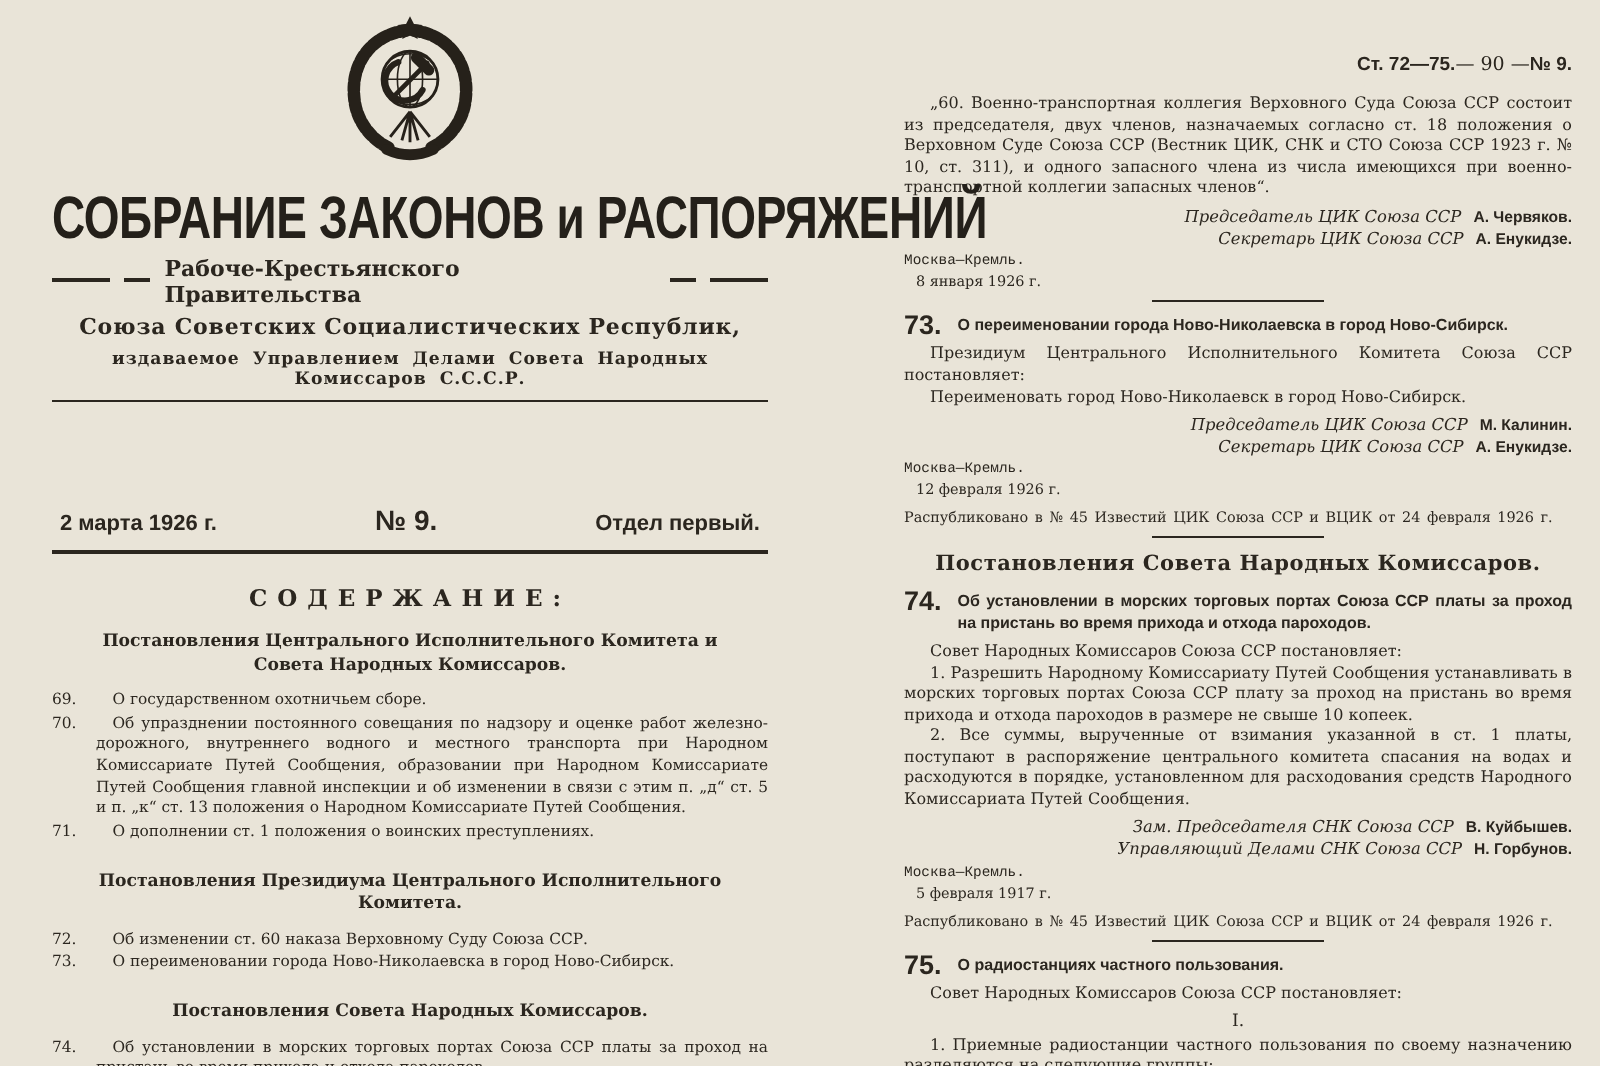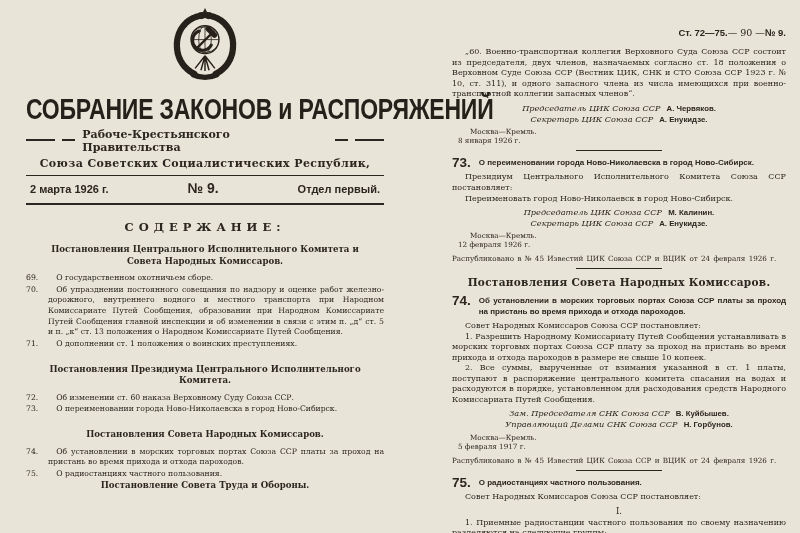--- a/index.html
+++ b/index.html
@@ -24,42 +24,42 @@
   }
   .sub-row{display:flex;align-items:center;justify-content:center;gap:7px;margin-top:5px;}
   .flourish{width:30px;height:3px;border-top:2px solid #2b261f;}
   .flourish.small{width:13px;}
   .sub1,.sub2{font-weight:bold;font-size:11px;color:#2b261f;}
   .sub2{text-align:center;margin-top:3px;letter-spacing:0.4px;}
   .sub3{text-align:center;font-weight:bold;font-size:8.6px;margin-top:5px;letter-spacing:0.5px;word-spacing:3px;}
   .rule-thin{border:none;border-top:1.6px solid #2b261f;margin:5px 0 0;}
   .rule-thick{border:none;border-top:2.6px solid #2b261f;margin:4px 0 0;}
   .dateline{display:flex;align-items:baseline;justify-content:space-between;
-    font-family:"Liberation Sans", sans-serif;font-weight:bold;padding:4px 4px 3px;}
+    font-family:"Liberation Sans", sans-serif;font-weight:bold;padding:4px 4px 3px;margin-top:47px;}
   .dl-date{font-size:11px;}
   .dl-issue{font-size:14px;}
   .dl-section{font-size:11px;}
 
   
   .toc-heading{text-align:center;font-weight:bold;font-size:11.5px;letter-spacing:5px;margin:15px 0 10px;}
   .toc-group-heading{text-align:center;font-weight:bold;font-size:8.6px;line-height:1.35;margin:9px 18px 6px;}
   .toc-items{font-size:7.7px;line-height:1.38;}
   .toc-item{padding-left:22px;text-indent:-22px;text-align:justify;margin:1px 0;}
   .toc-num{margin-right:18px;}
 
   
   .pg-header{display:flex;justify-content:flex-end;align-items:baseline;font-size:9.5px;margin-bottom:9px;}
   .pg-header .b{font-weight:bold;font-family:"Liberation Sans", sans-serif;font-size:9.5px;}
   .para{font-size:8px;line-height:1.32;text-align:justify;}
   .para.indent{text-indent:13px;}
   .sig-block{margin:3px 0 2px;text-align:center;}
-  .sig{font-size:8.2px;line-height:1.3;}
+  .sig{font-size:8.2px;line-height:1.3;text-align:right;}
   .sig-role{font-style:italic;margin-right:6px;}
   .sig-name{font-weight:bold;font-family:"Liberation Sans", sans-serif;font-size:7.8px;}
-  .place{font-size:7.2px;margin-left:18px;line-height:1.25;}
+  .place{font-size:7.2px;margin-left:0;line-height:1.25;font-family:Liberation Mono, monospace;}
   .datesmall{font-size:7.2px;margin-left:6px;line-height:1.25;}
   .published{font-size:7.2px;margin-top:5px;line-height:1.25;word-spacing:1px;}
   .short-rule{width:86px;border:none;border-top:1.2px solid #2b261f;margin:5px auto 5px;}
   .article-head{display:flex;gap:8px;margin:4px 0 3px;}
   .art-num{font-family:"Liberation Sans", sans-serif;font-weight:bold;font-size:13.5px;line-height:1;flex:0 0 auto;}
   .art-title{font-family:"Liberation Sans", sans-serif;font-weight:bold;font-size:8px;line-height:1.35;text-align:justify;padding-top:2px;}
   .snk-heading{text-align:center;font-weight:bold;font-size:10.5px;margin:7px 0 6px;letter-spacing:0.3px;}
   .roman{text-align:center;font-size:8.5px;margin:3px 0 2px;}
   .group-line{font-size:8px;line-height:1.32;text-align:justify;}
 </style>
@@ -98,20 +98,21 @@
     <div class="gazette-title">СОБРАНИЕ ЗАКОНОВ и РАСПОРЯЖЕНИЙ</div>
 
     <div class="sub-row">
       <span class="flourish"></span>
       <span class="flourish small"></span>
       <span class="sub1">Рабоче-Крестьянского Правительства</span>
       <span class="flourish small"></span>
       <span class="flourish"></span>
     </div>
     <div class="sub2">Союза Советских Социалистических Республик,</div>
+    <div class="sub3">издаваемое Управлением Делами Совета Народных Комиссаров С.С.С.Р.</div>
 
     <hr class="rule-thin">
     <div class="dateline">
       <span class="dl-date">2 марта 1926 г.</span>
       <span class="dl-issue">№ 9.</span>
       <span class="dl-section">Отдел первый.</span>
     </div>
     <hr class="rule-thick">
 
     <div class="toc-heading">СОДЕРЖАНИЕ:</div>

